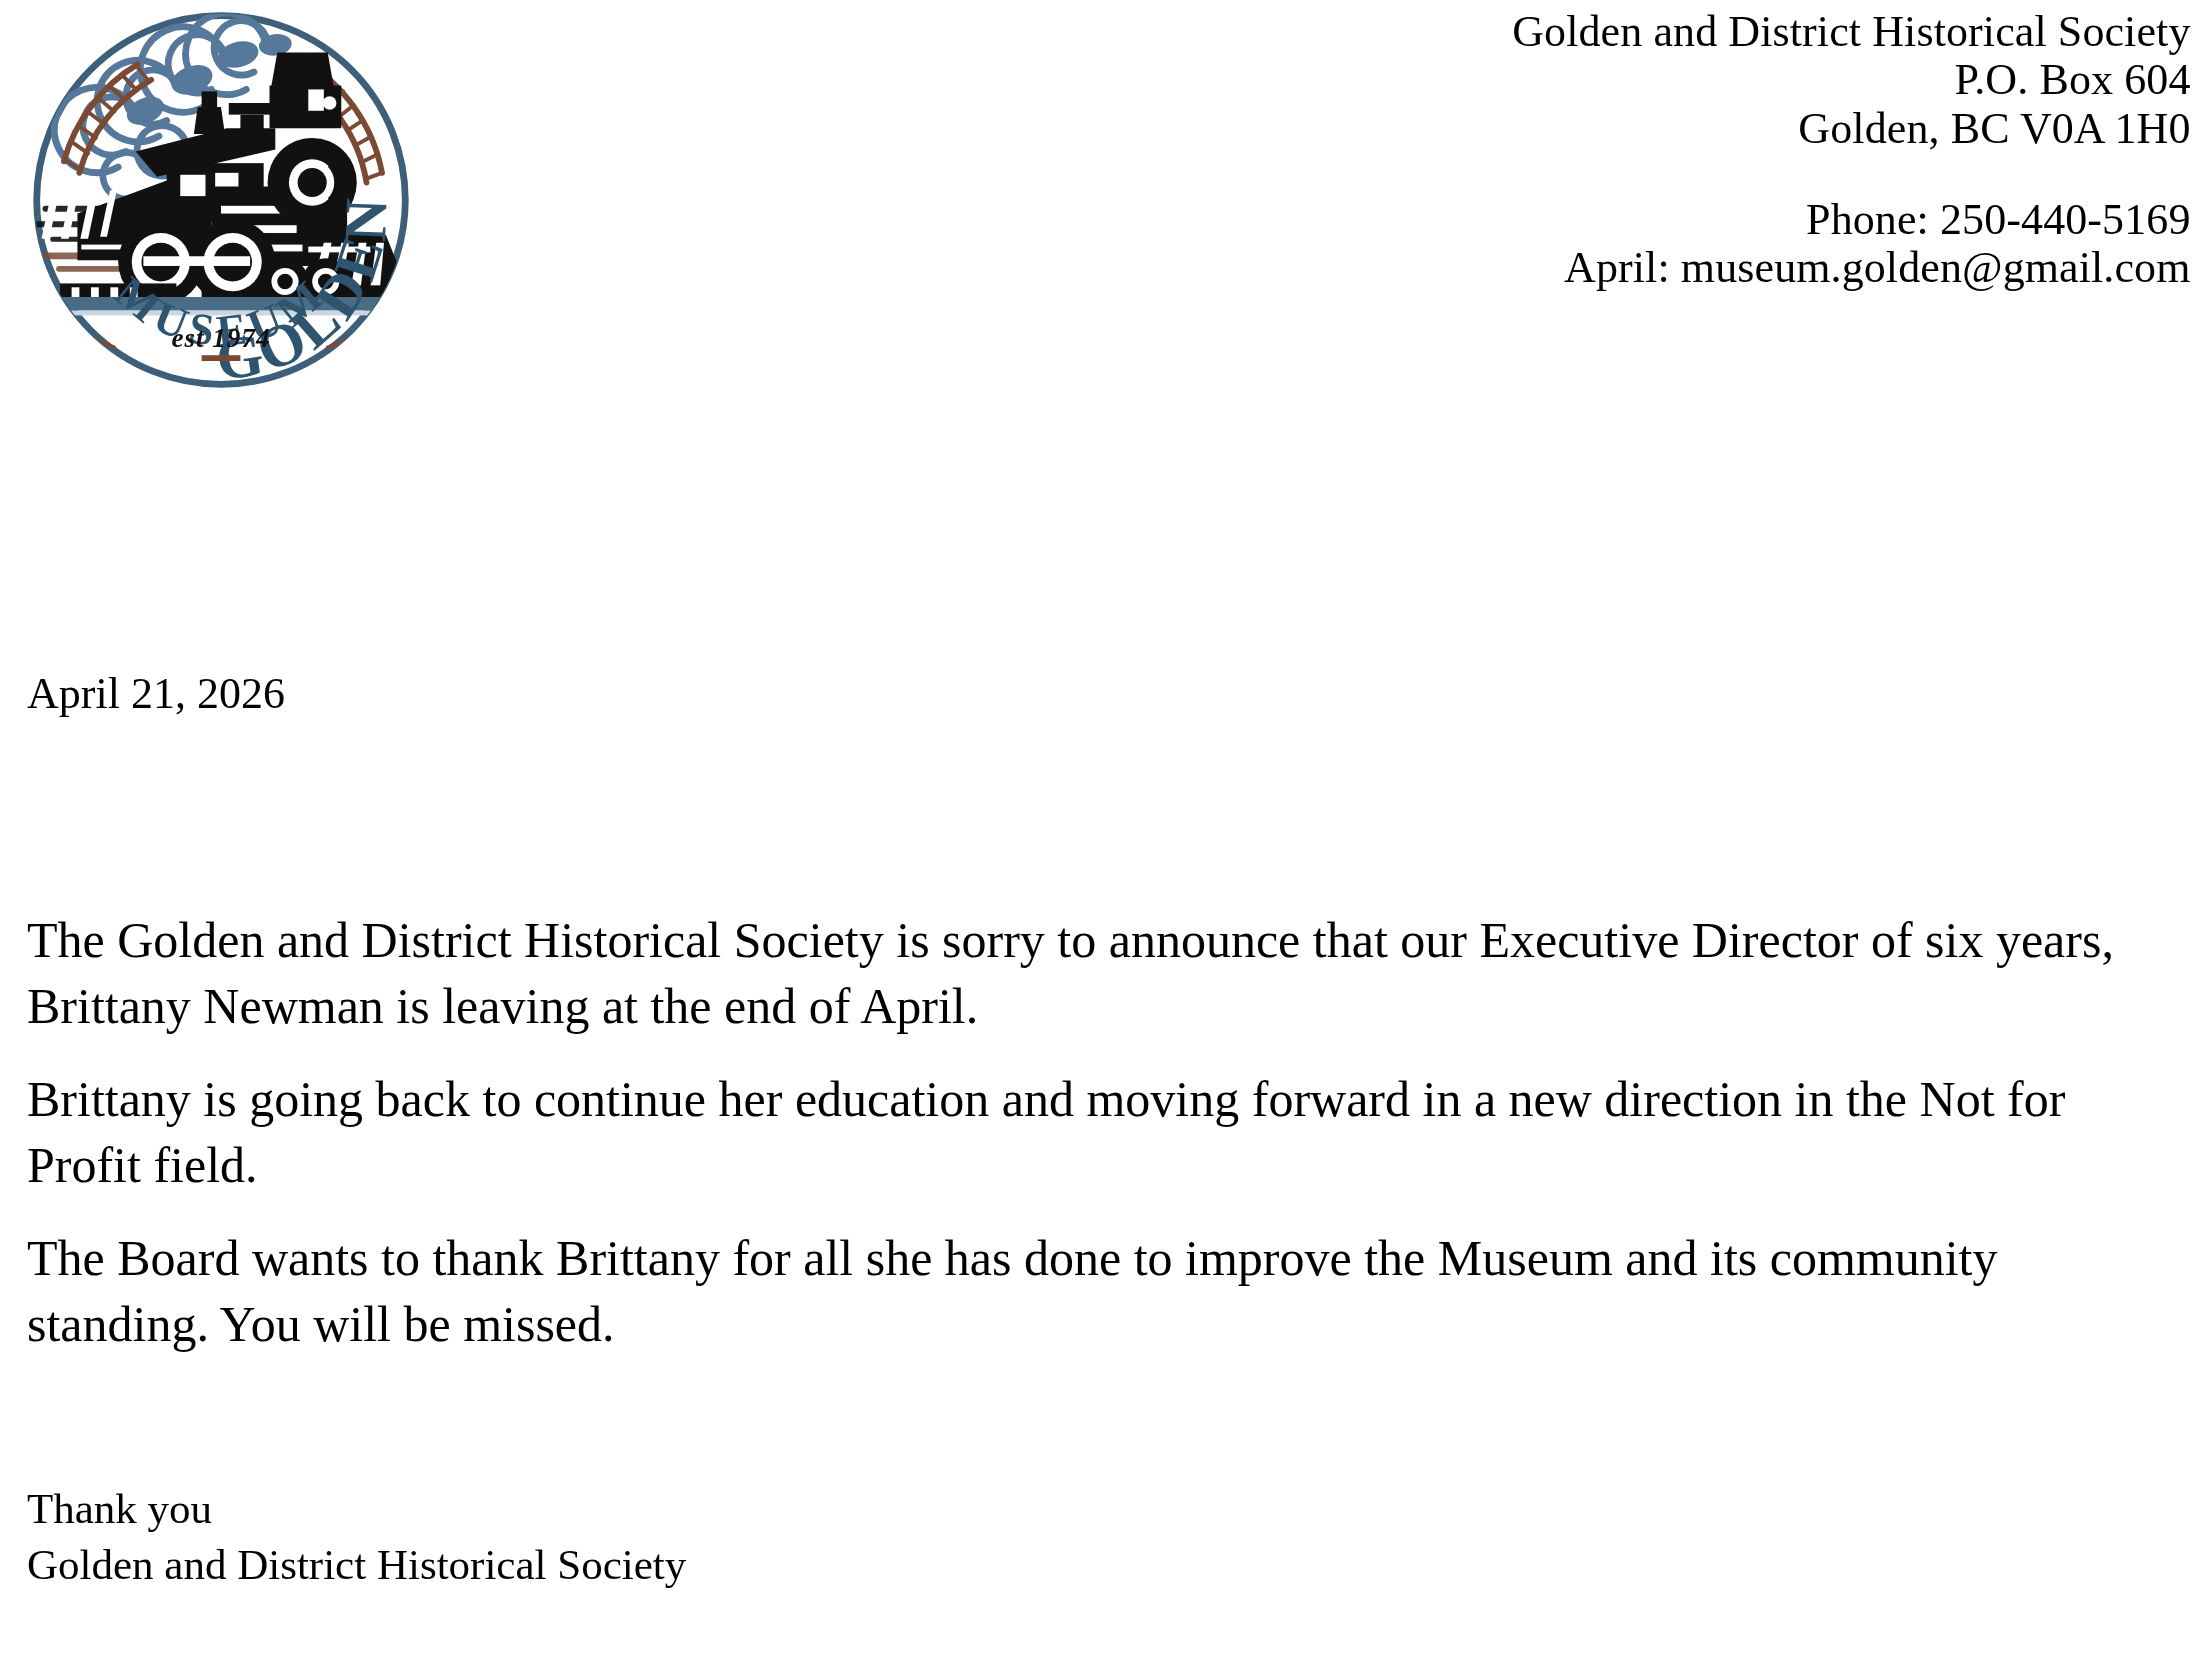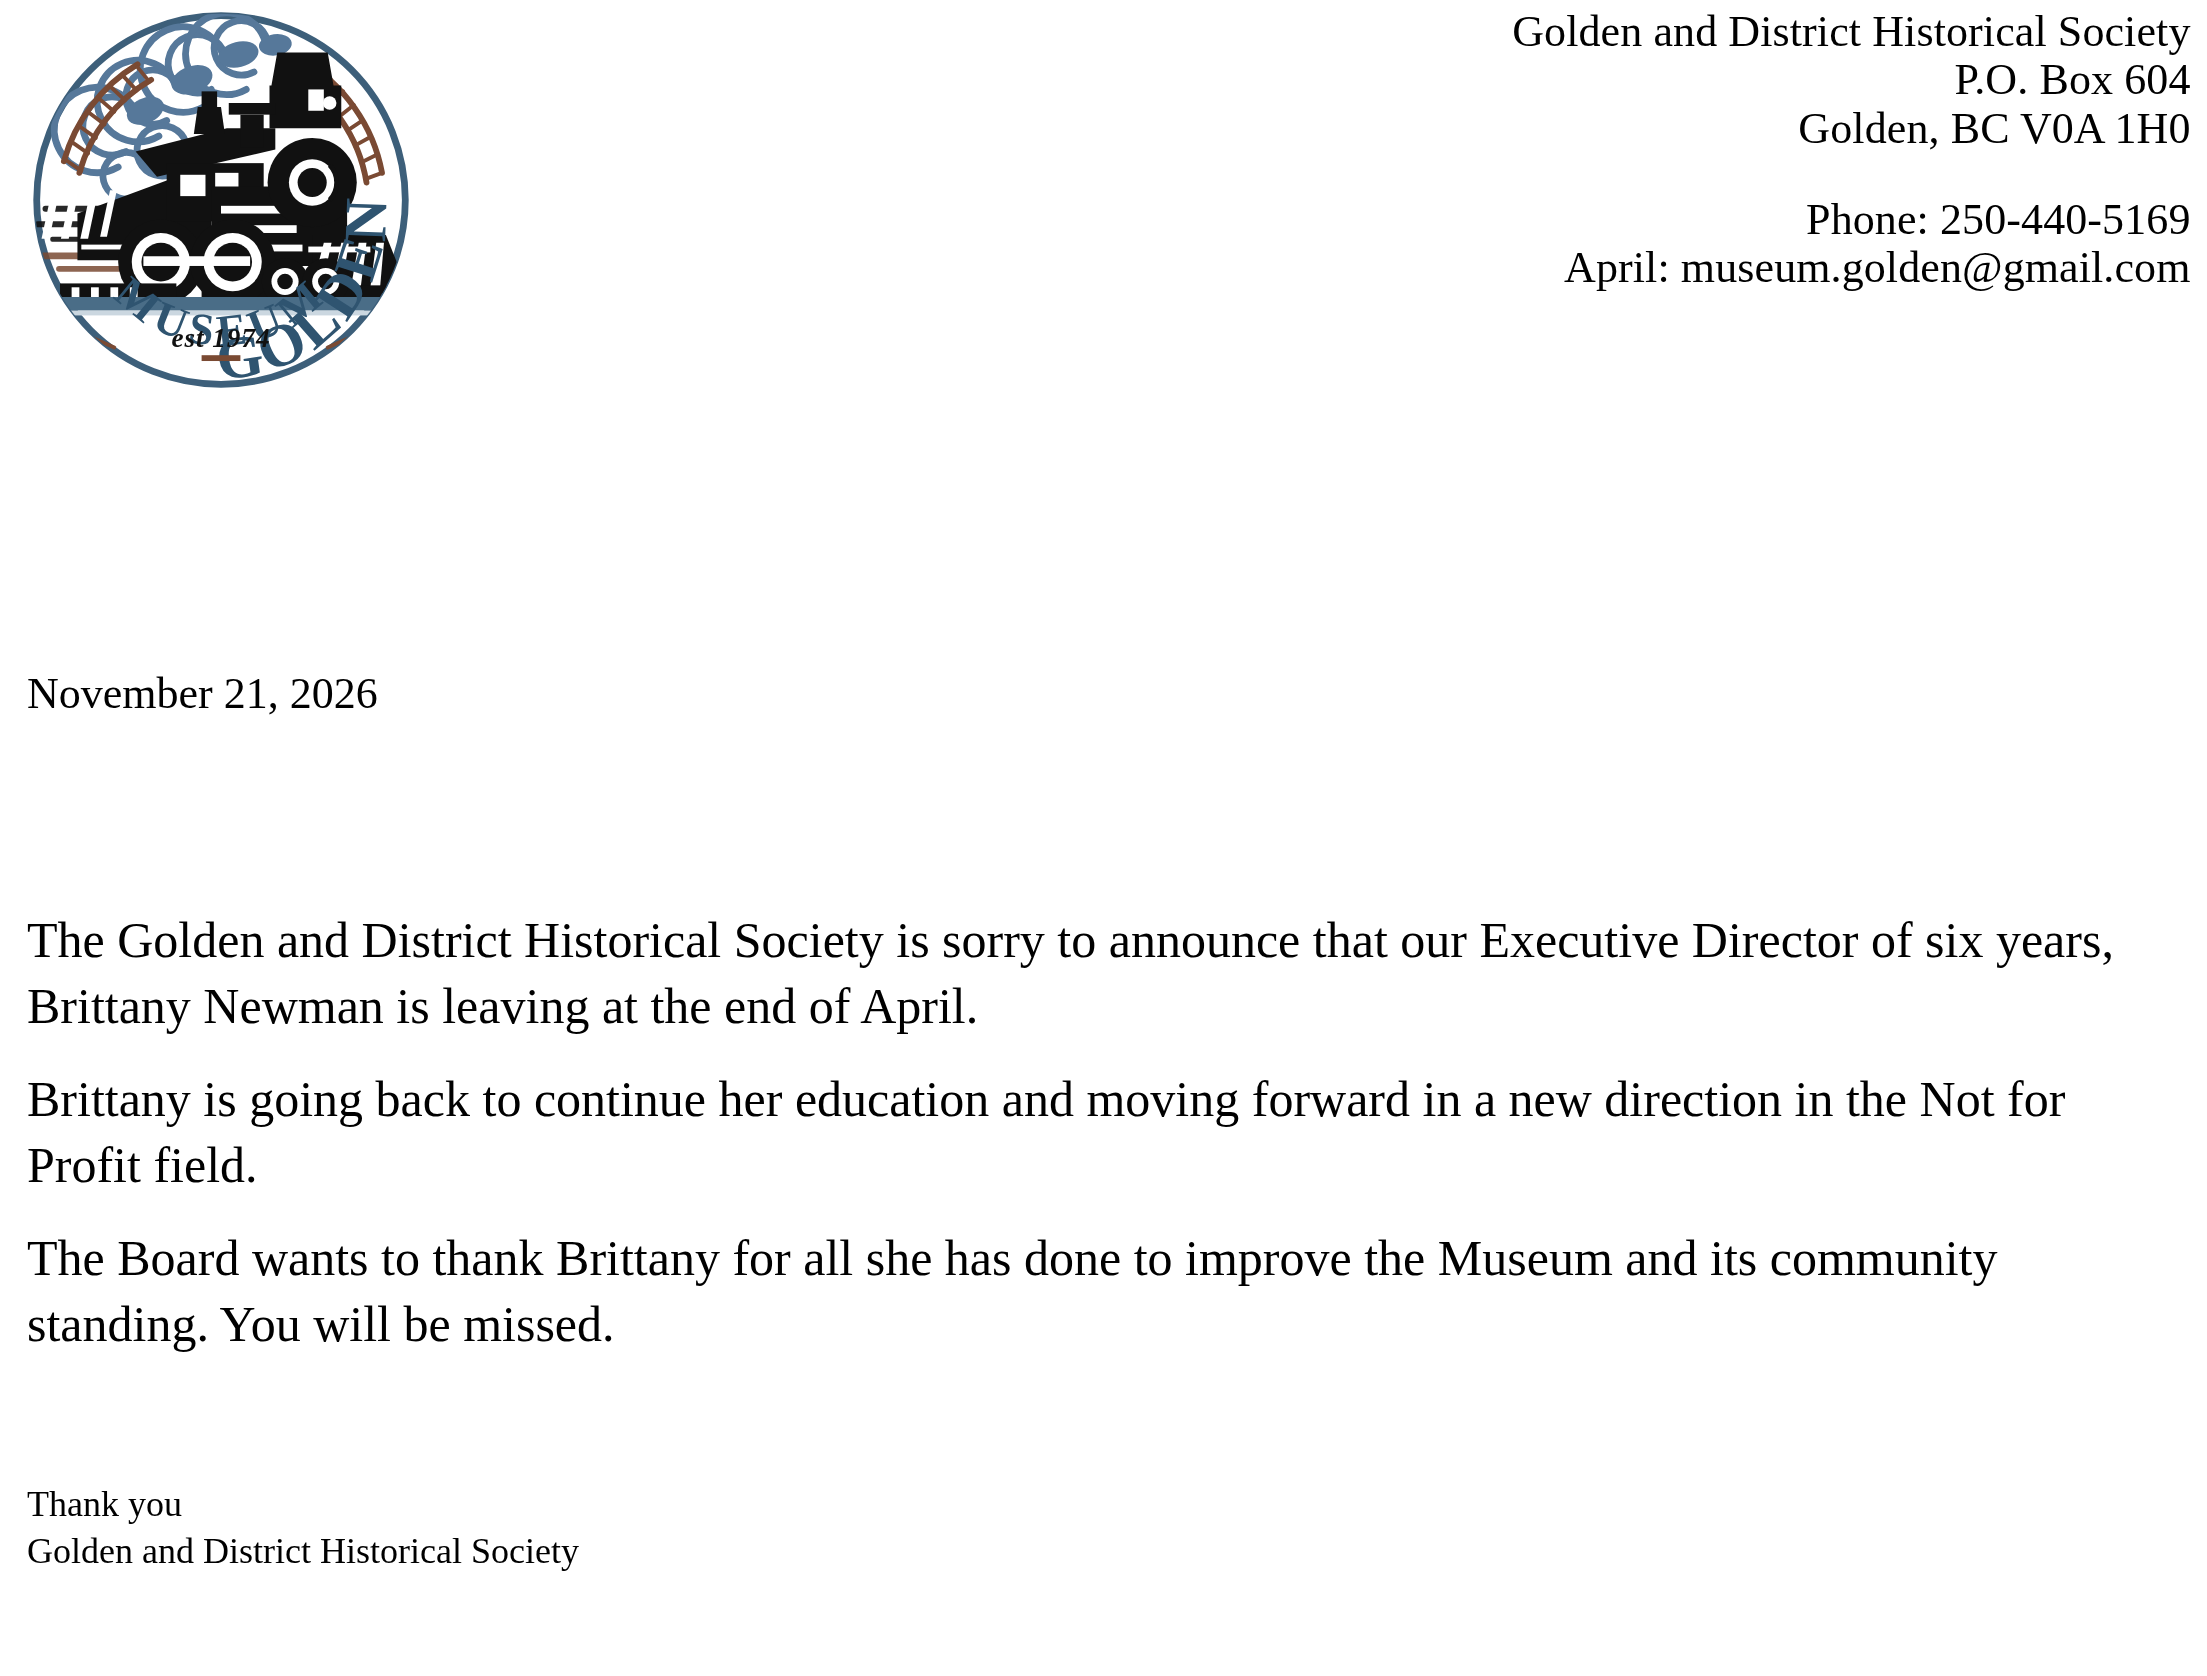--- a/index.html
+++ b/index.html
@@ -84,21 +84,21 @@
 
   .paragraph {
     font-size: 50px;
     line-height: 1.32;
     margin: 0 0 27px 0;
     text-align: left;
   }
 
   .closing {
     margin-top: 124px;
-    font-size: 36px;
+    font-size: 43px;
     line-height: 1.30;
   }
   .closing-line {
     display: block;
   }
 </style>
 </head>
 <body>
 
 <div class="page">
@@ -290,21 +290,21 @@
       <span class="address-line">Golden, BC  V0A 1H0</span>
       <span class="address-gap"></span>
       <span class="address-line">Phone:  250-440-5169</span>
       <span class="address-line">April: museum.golden@gmail.com</span>
     </div>
 
   </div>
 
   <div class="letter-body">
 
-    <p class="date-line">November 21, 2026</p>
+    <p class="date-line">April 21, 2026</p>
 
     <div class="paragraphs">
       <p class="paragraph">The Golden and District Historical Society is sorry to announce that our Executive Director of six years, Brittany Newman is leaving at the end of April.</p>
       <p class="paragraph">Brittany is going back to continue her education and moving forward in a new direction in the Not for Profit field.</p>
       <p class="paragraph">The Board wants to thank Brittany for all she has done to improve the Museum and its community standing. You will be missed.</p>
     </div>
 
     <div class="closing">
       <span class="closing-line">Thank you</span>
       <span class="closing-line">Golden and District Historical Society</span>

